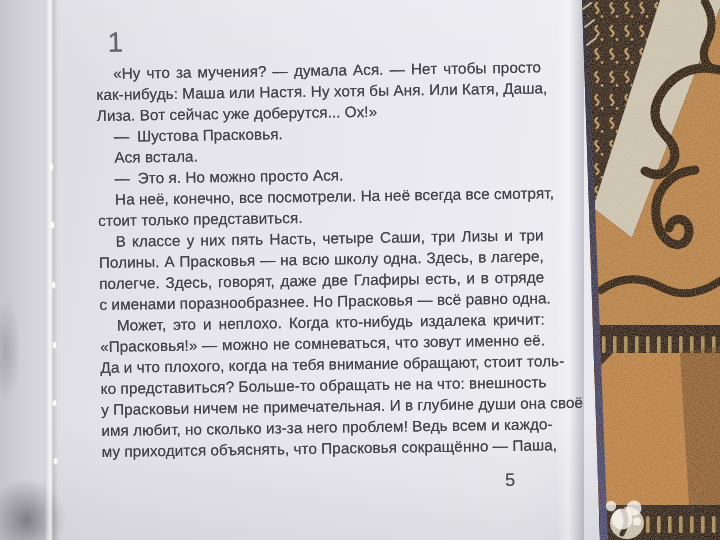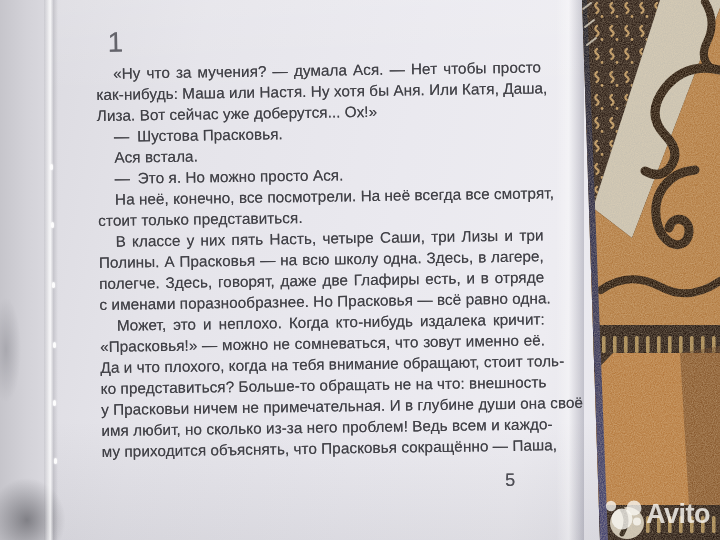--- a/index.html
+++ b/index.html
@@ -158,16 +158,15 @@
 
   <div class="watermark">
     <svg class="wm-dots" viewBox="0 0 42 36">
       <g fill="rgba(250,248,243,0.78)">
         <circle cx="10" cy="10" r="5.2"></circle>
         <circle cx="21" cy="23" r="10.5"></circle>
         <circle cx="33" cy="12" r="7.5"></circle>
         <circle cx="36" cy="25.5" r="4"></circle>
       </g>
     </svg>
-    <span class="wm-label">Avito</span>
   </div>
 
 </div>
 
 </body></html>

